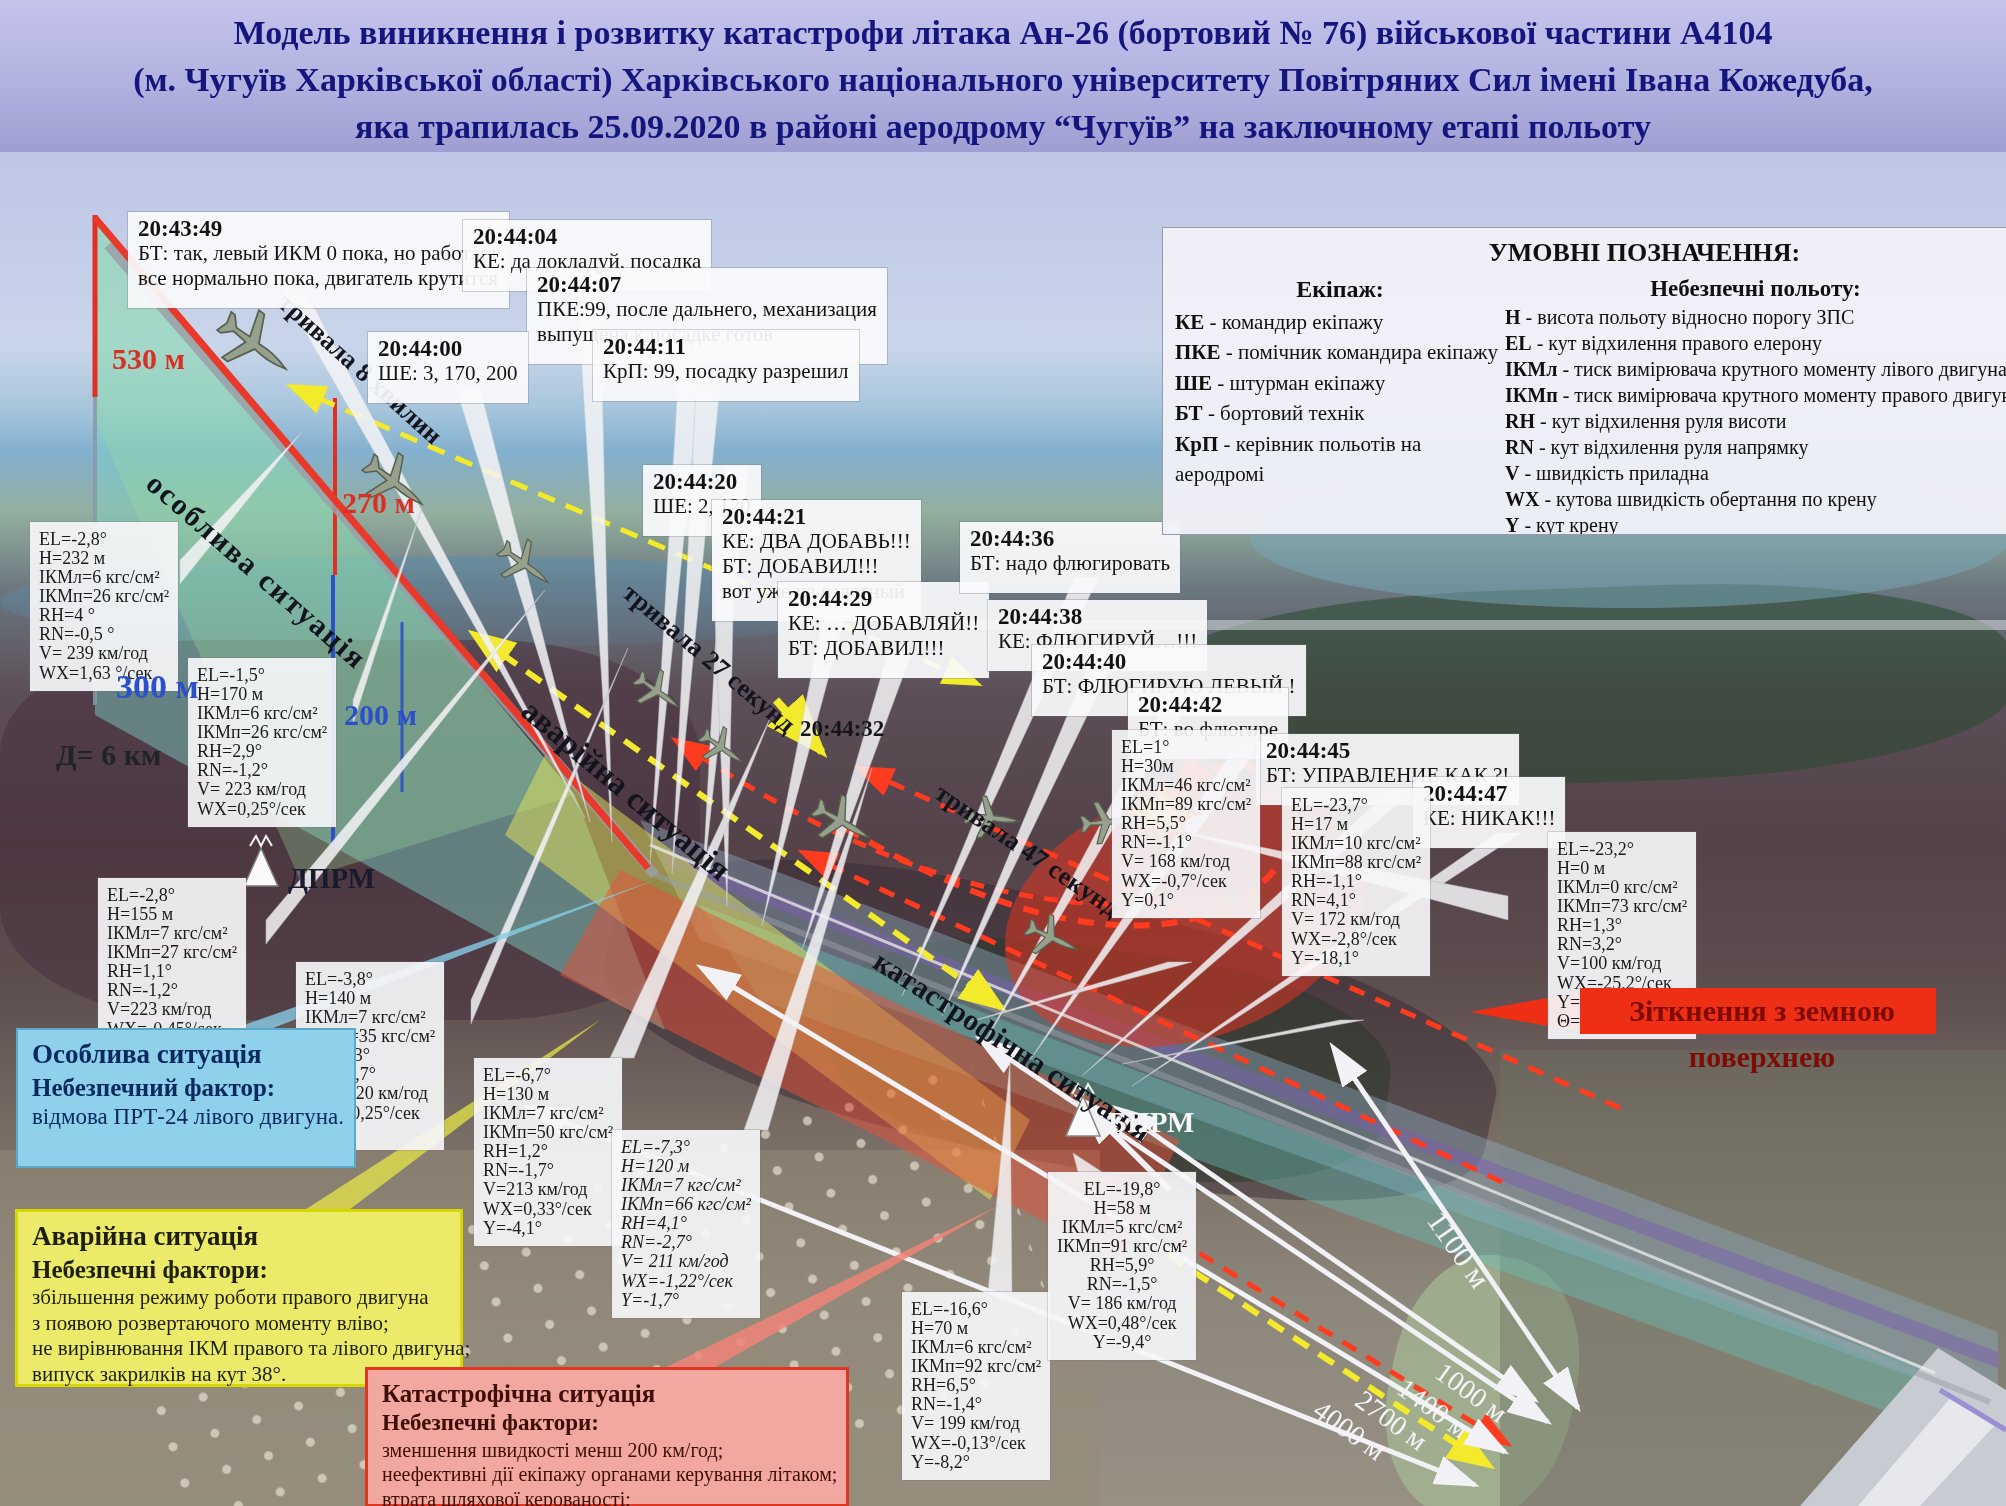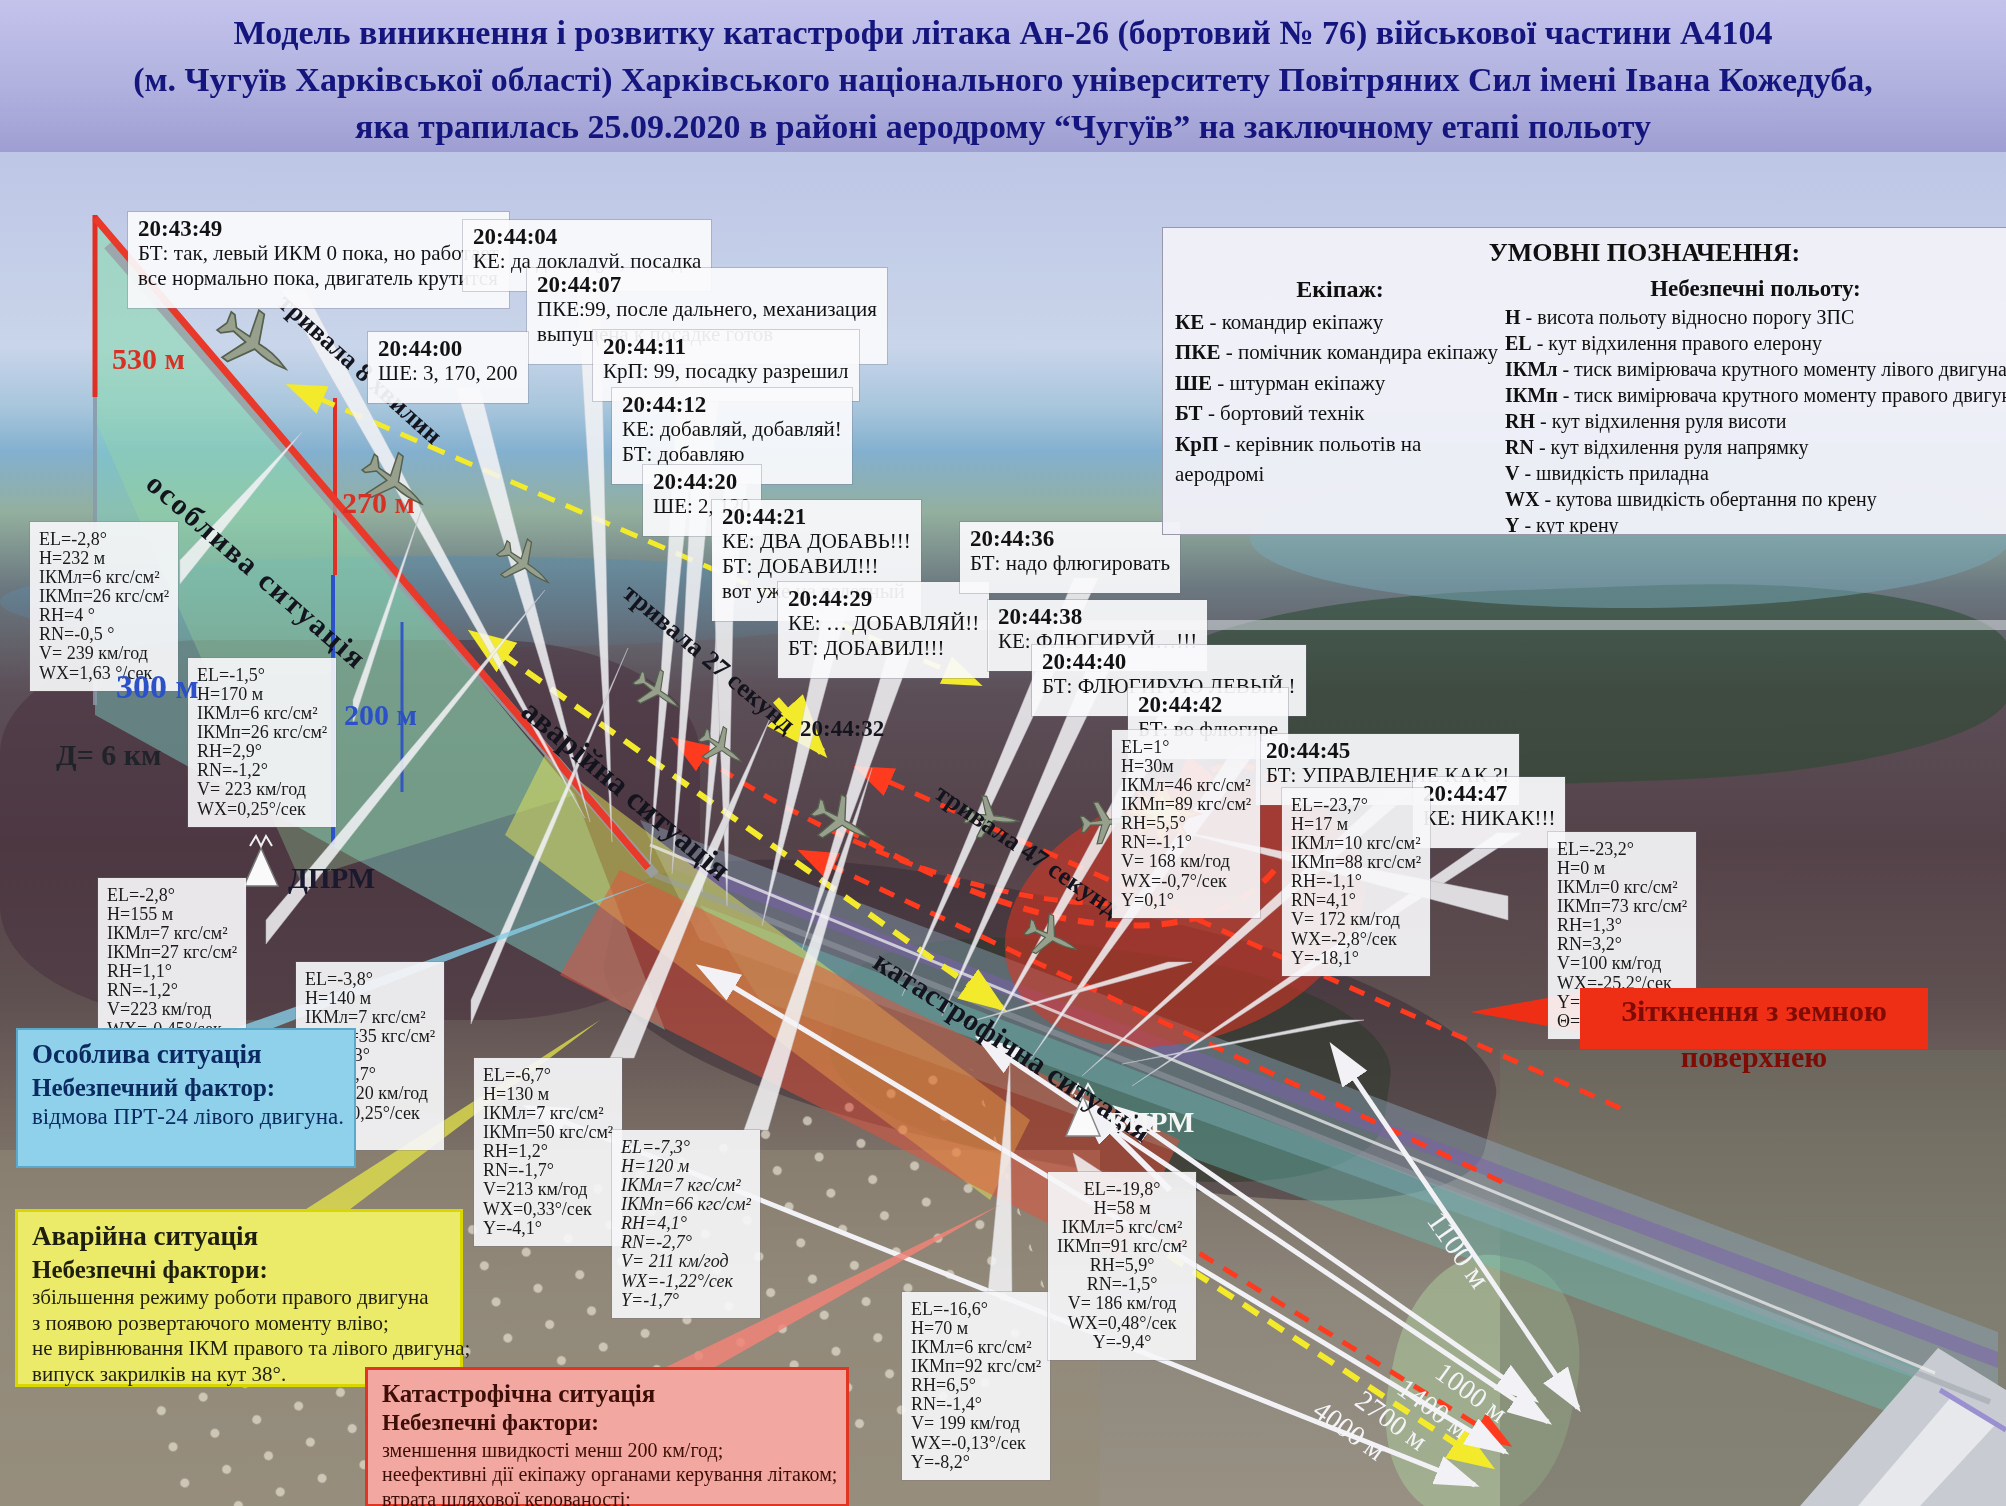--- a/index.html
+++ b/index.html
@@ -26,22 +26,22 @@
   .sit{position:absolute;z-index:5;padding:8px 14px;box-sizing:border-box;}
   .sit .h1{font-weight:bold;font-size:27px;line-height:1.25;}
   .sit .h2{font-weight:bold;font-size:25px;line-height:1.25;}
   .sit .bd{font-size:23px;line-height:1.22;white-space:pre;}
   #sit-blue{left:18px;top:1030px;width:336px;height:136px;background:#8fd0ea;
     box-shadow:0 0 0 2px #5aa8cc;color:#0b2a60;}
   #sit-yellow{left:18px;top:1212px;width:442px;height:172px;background:#ebeb69;
     box-shadow:0 0 0 3px #d8d800;color:#1f1f10;}
   #sit-red{left:368px;top:1370px;width:478px;height:134px;background:#f2a8a0;
     box-shadow:0 0 0 3px #e03522;color:#3d0e08;}
-  #banner{position:absolute;left:1580px;top:988px;width:348px;height:61px;z-index:5;
-    background:#ee2f16;color:#7e0b04;font-weight:bold;font-size:30px;line-height:46px;text-align:center;}
+  #banner{position:absolute;left:1580px;top:988px;width:348px;height:46px;z-index:5;
+    background:#ee2f16;color:#7e0b04;font-weight:bold;font-size:30px;line-height:46px;text-align:center;padding-left:8px;}
   #legend{position:absolute;left:1163px;top:228px;width:843px;height:306px;z-index:5;
     background:rgba(240,240,248,.96);box-shadow:0 0 0 1px #9898a8;color:#101010;overflow:hidden;}
   #legend .ttl{text-align:center;font-weight:bold;font-size:26px;margin:10px 0 4px 120px;}
   #legend .cols{display:flex;}
   #legend .colL{width:330px;padding-left:12px;flex:none;}
   #legend .colL .hh{text-align:center;font-weight:bold;font-size:24px;margin:4px 0 4px 0;}
   #legend .colL .it{font-size:21px;line-height:1.45;}
   #legend .colR{flex:1;overflow:hidden;}
   #legend .colR .hh{text-align:center;font-weight:bold;font-size:23px;margin:4px 0 2px 0;}
   #legend .colR .it{font-size:20px;line-height:1.3;white-space:nowrap;}
@@ -227,22 +227,20 @@
     </div>
   </div>
 
   <div class="callout" style="left:128px;top:212px;"><span class="t">20:43:49</span><span class="b">БТ: так, левый ИКМ 0 пока, но работает
 все нормально пока, двигатель крутится</span></div>
   <div class="callout" style="left:463px;top:220px;"><span class="t">20:44:04</span><span class="b">КЕ: да докладуй, посадка</span></div>
   <div class="callout" style="left:527px;top:268px;"><span class="t">20:44:07</span><span class="b">ПКЕ:99, после дальнего, механизация
 выпущена к посадке готов</span></div>
   <div class="callout" style="left:368px;top:332px;"><span class="t">20:44:00</span><span class="b">ШЕ: 3, 170, 200</span></div>
   <div class="callout" style="left:593px;top:330px;"><span class="t">20:44:11</span><span class="b">КрП: 99, посадку разрешил</span></div>
-  <div class="callout" style="left:612px;top:388px;"><span class="t">20:44:12</span><span class="b">КЕ: добавляй, добавляй!
-БТ: добавляю</span></div>
   <div class="callout" style="left:643px;top:465px;"><span class="t">20:44:20</span><span class="b">ШЕ: 2, 120</span></div>
   <div class="callout" style="left:712px;top:500px;"><span class="t">20:44:21</span><span class="b">КЕ: ДВА ДОБАВЬ!!!
 БТ: ДОБАВИЛ!!!
 вот уже на взлетный</span></div>
   <div class="callout" style="left:778px;top:582px;"><span class="t">20:44:29</span><span class="b">КЕ: … ДОБАВЛЯЙ!!
 БТ: ДОБАВИЛ!!!</span></div>
   <div class="callout" style="left:960px;top:522px;"><span class="t">20:44:36</span><span class="b">БТ: надо флюгировать</span></div>
   <div class="callout" style="left:988px;top:600px;"><span class="t">20:44:38</span><span class="b">КЕ: ФЛЮГИРУЙ…!!!</span></div>
   <div class="callout" style="left:1032px;top:645px;"><span class="t">20:44:40</span><span class="b">БТ: ФЛЮГИРУЮ ЛЕВЫЙ !</span></div>
   <div class="callout" style="left:1128px;top:688px;"><span class="t">20:44:42</span><span class="b">БТ: во флюгире</span></div>

